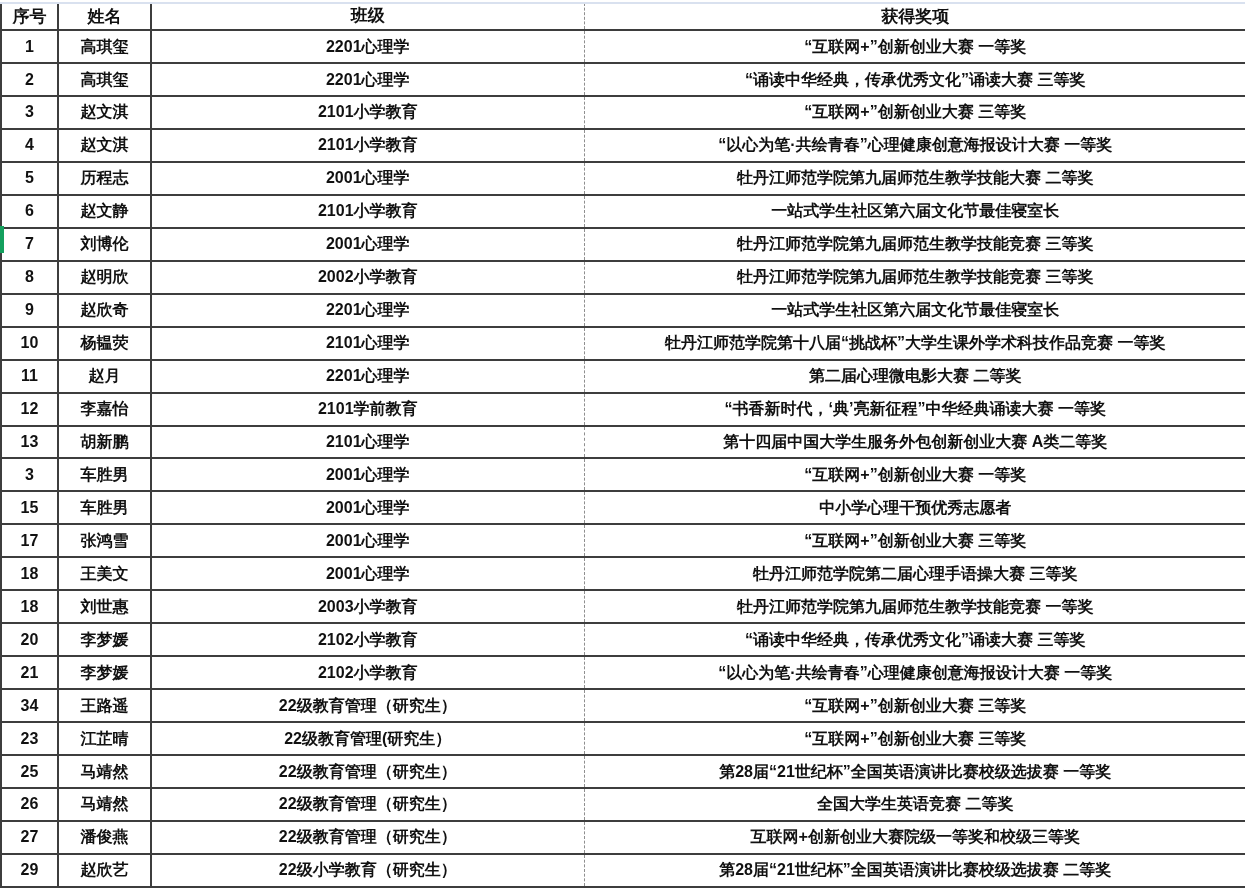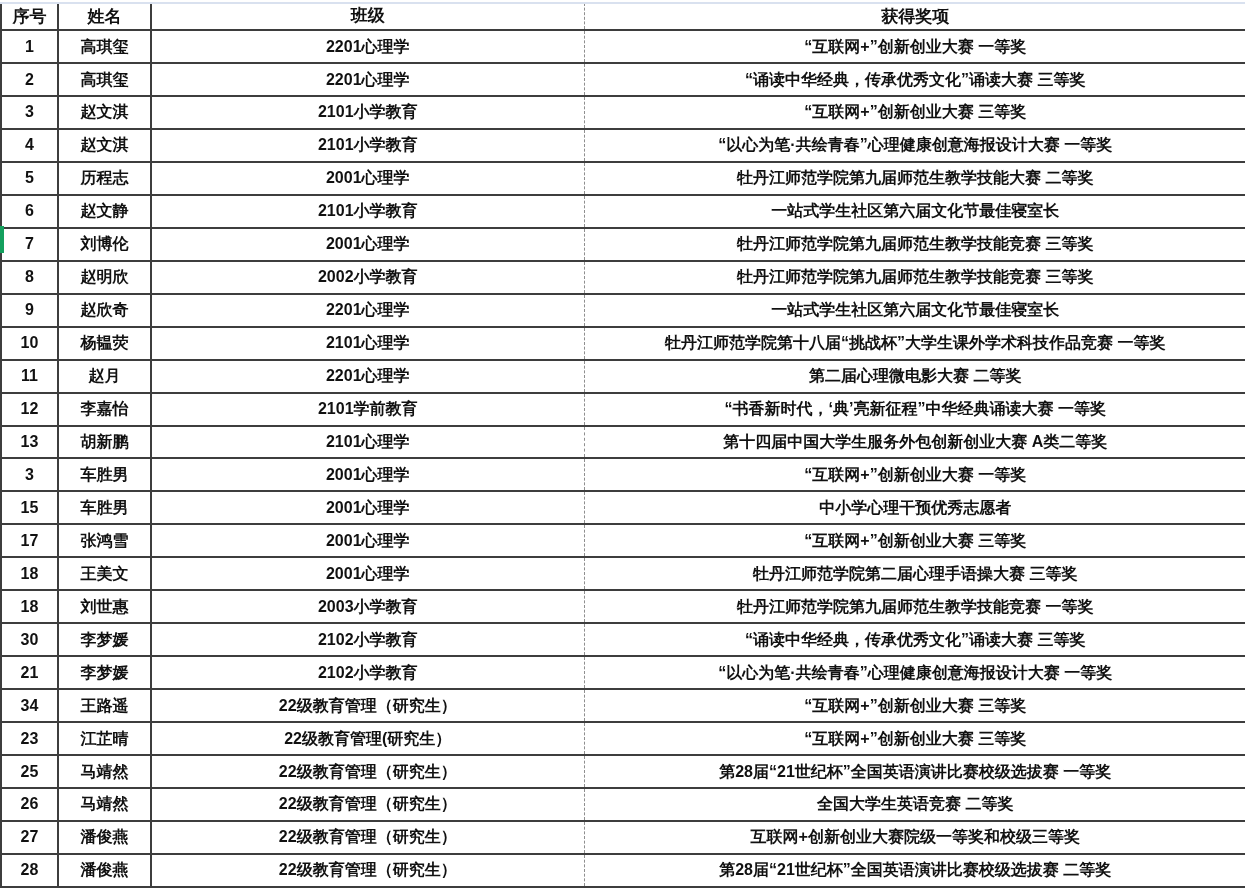--- a/index.html
+++ b/index.html
@@ -183,21 +183,21 @@
           <td class="b-class">2001心理学</td>
           <td class="b-award">牡丹江师范学院第二届心理手语操大赛 三等奖</td>
         </tr>
         <tr>
           <td class="b-no">18</td>
           <td class="b-name">刘世惠</td>
           <td class="b-class">2003小学教育</td>
           <td class="b-award">牡丹江师范学院第九届师范生教学技能竞赛 一等奖</td>
         </tr>
         <tr>
-          <td class="b-no">30</td>
+          <td class="b-no">20</td>
           <td class="b-name">李梦媛</td>
           <td class="b-class">2102小学教育</td>
           <td class="b-award">“诵读中华经典，传承优秀文化”诵读大赛 三等奖</td>
         </tr>
         <tr>
           <td class="b-no">21</td>
           <td class="b-name">李梦媛</td>
           <td class="b-class">2102小学教育</td>
           <td class="b-award">“以心为笔·共绘青春”心理健康创意海报设计大赛 一等奖</td>
         </tr>
@@ -225,22 +225,22 @@
           <td class="b-class">22级教育管理（研究生）</td>
           <td class="b-award">全国大学生英语竞赛 二等奖</td>
         </tr>
         <tr>
           <td class="b-no">27</td>
           <td class="b-name">潘俊燕</td>
           <td class="b-class">22级教育管理（研究生）</td>
           <td class="b-award">互联网+创新创业大赛院级一等奖和校级三等奖</td>
         </tr>
         <tr>
-          <td class="b-no">28</td>
-          <td class="b-name">潘俊燕</td>
-          <td class="b-class">22级教育管理（研究生）</td>
+          <td class="b-no">29</td>
+          <td class="b-name">赵欣艺</td>
+          <td class="b-class">22级小学教育（研究生）</td>
           <td class="b-award">第28届“21世纪杯”全国英语演讲比赛校级选拔赛 二等奖</td>
         </tr>
       </tbody>
   </table>
 
   <div class="row-marker" id="row-marker" style="background: rgb(20, 160, 94); top: 223.5px; height: 27.6875px;"></div>
 </div>
 
 </body></html>

